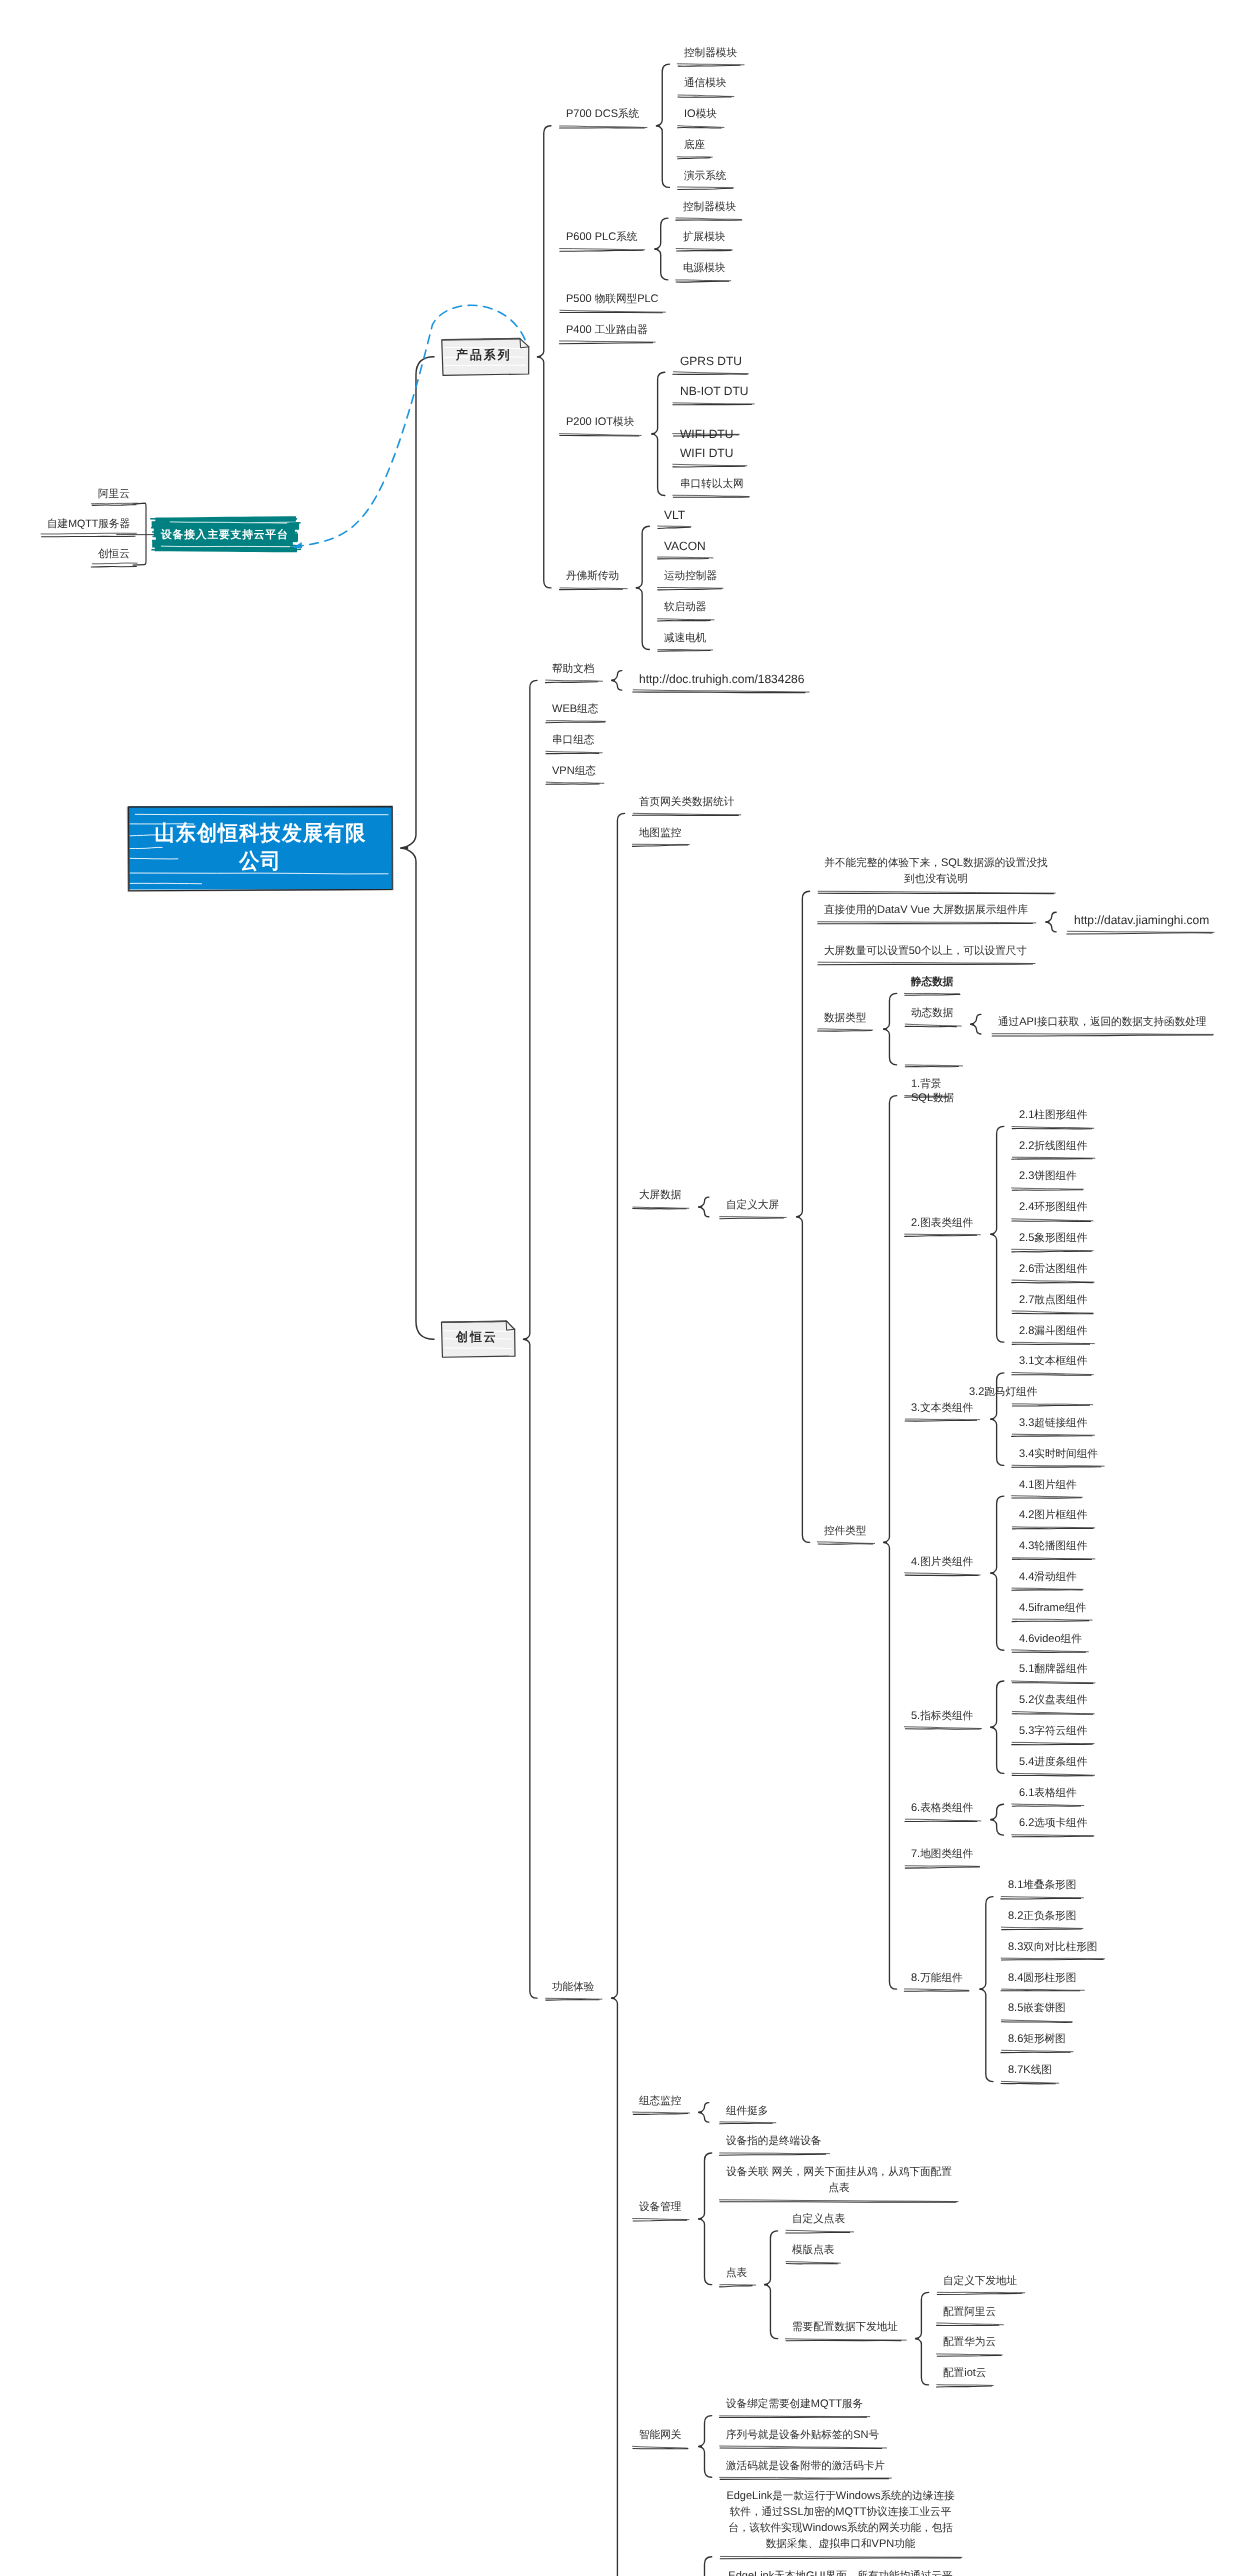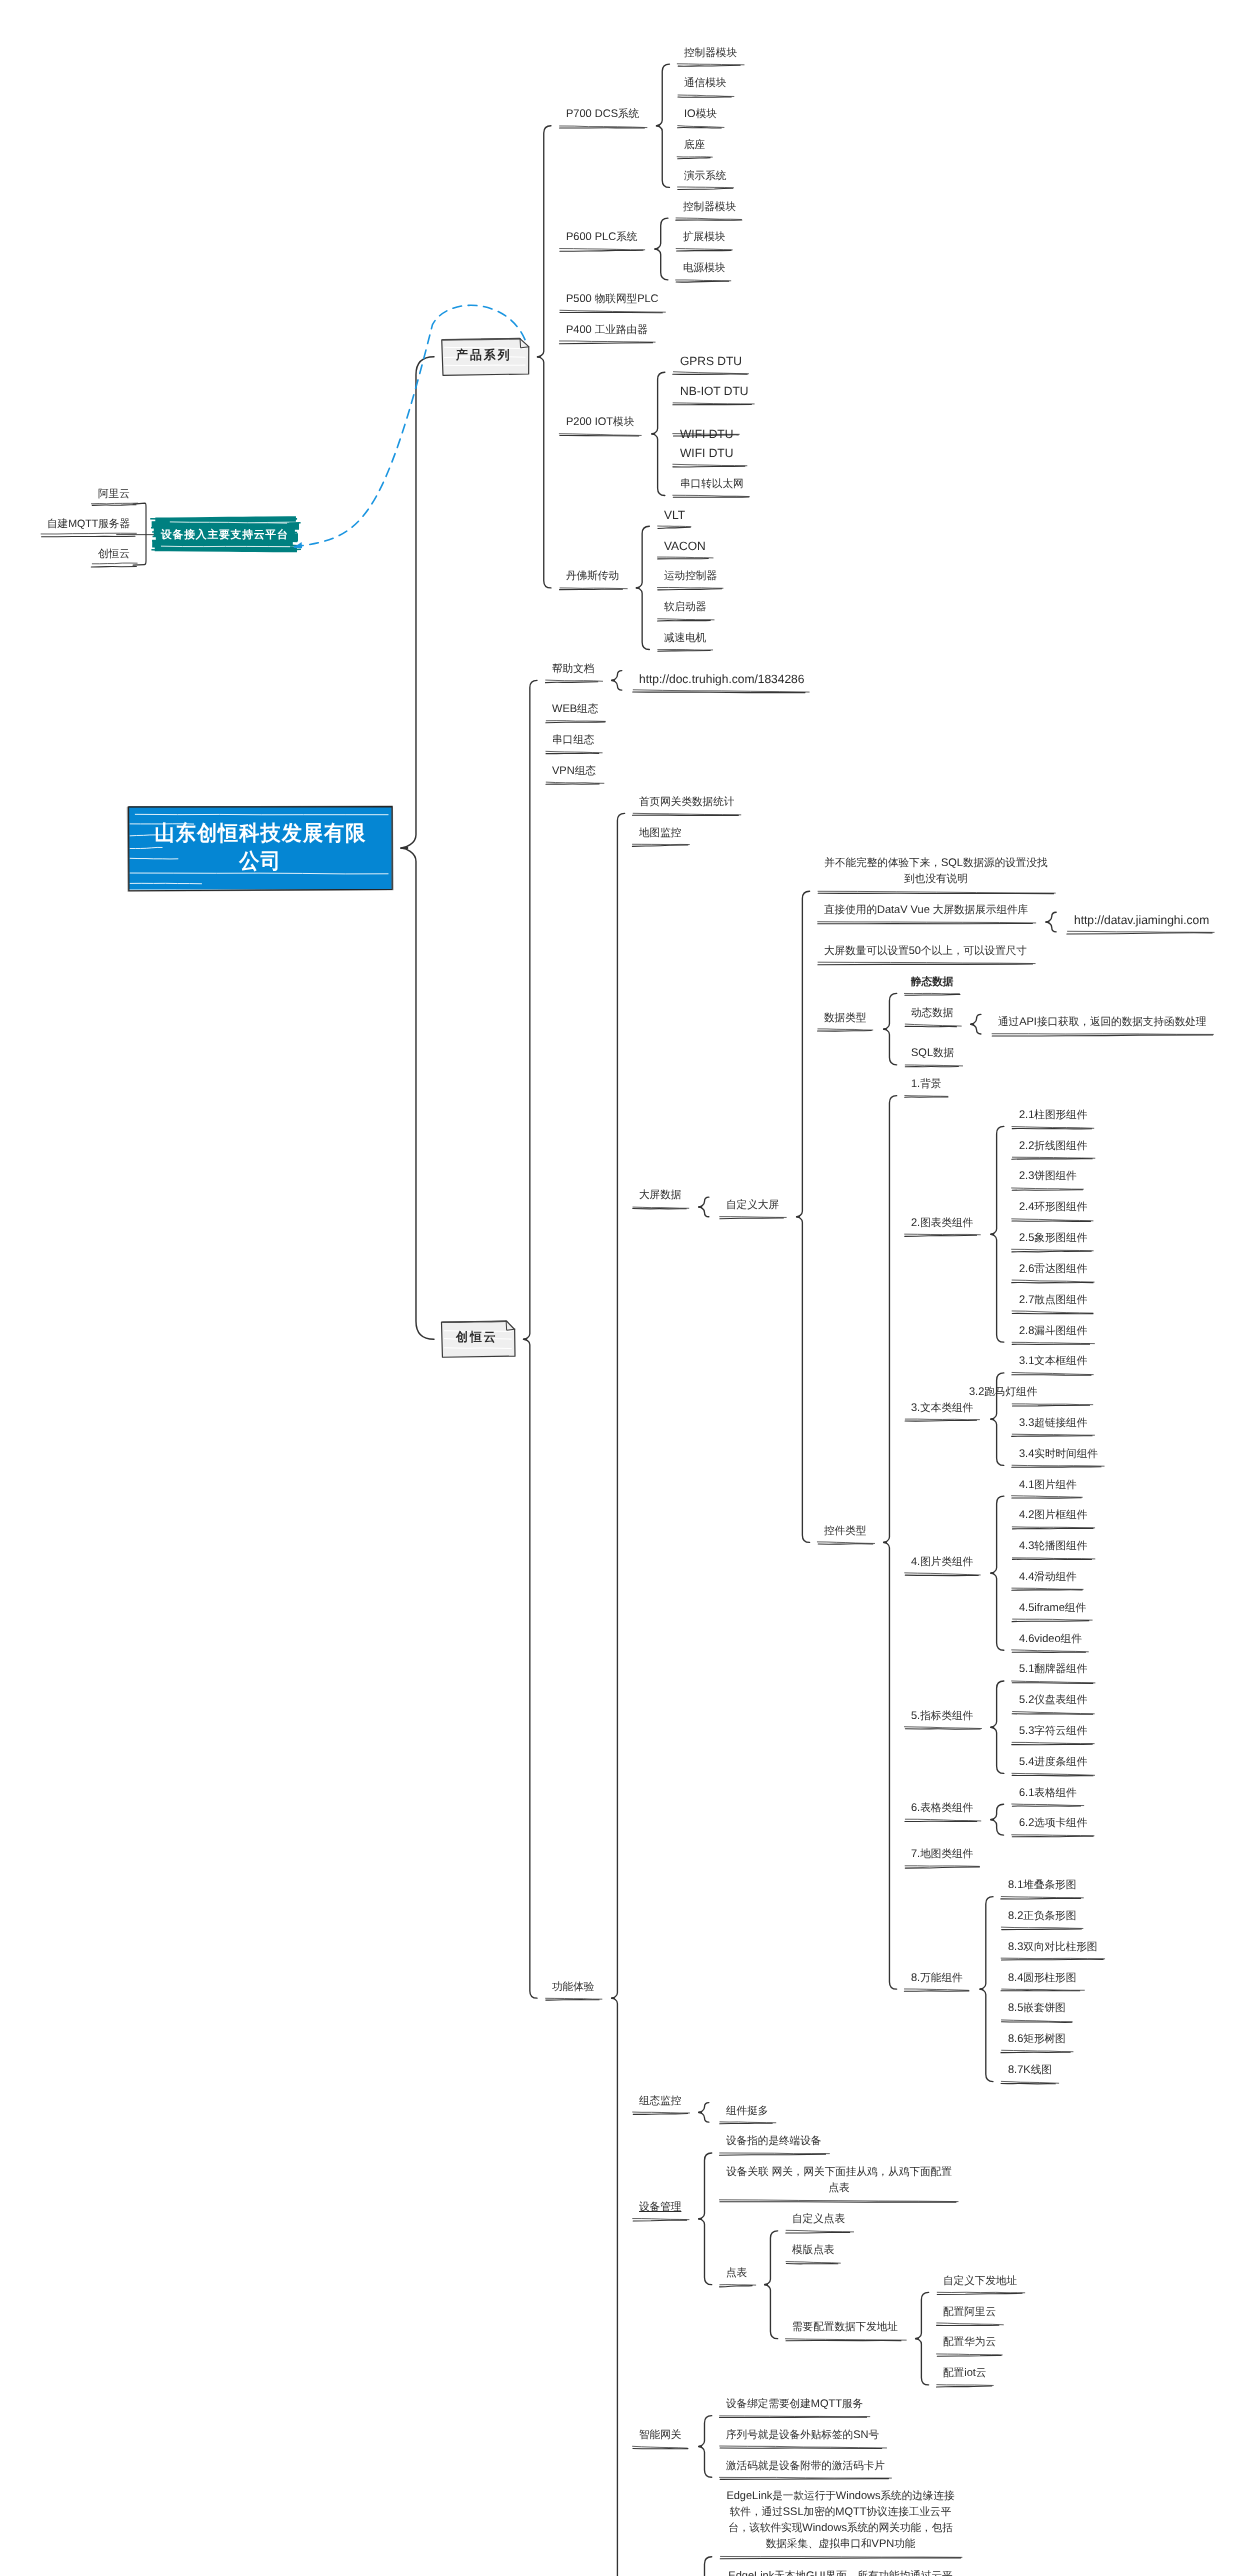--- a/index.html
+++ b/index.html
@@ -524,21 +524,21 @@
     <div class="lbl" style="left: 639px; top: 1187px; width: 42px; font-size: 11px; font-weight: 400; letter-spacing: 0px; line-height: 16px;"><span style="font-size: 10.6px;">大屏数据</span></div>
     <div class="lbl" style="left: 726px; top: 1197px; width: 53px; font-size: 11px; font-weight: 400; letter-spacing: 0px; line-height: 16px;"><span style="font-size: 10.6px;">自定义大屏</span></div>
     <div class="lbl ctr" style="left: 824px; top: 855px; width: 224px; font-size: 11px; font-weight: 400; letter-spacing: 0px; line-height: 16px;"><span style="font-size: 10.6px;">并不能完整的体验下来，</span><span style="font-size: 11px;">SQL</span><span style="font-size: 10.6px;">数据源的设置没找</span><br><span style="font-size: 10.6px;">到也没有说明</span></div>
     <div class="lbl" style="left: 824px; top: 902px; width: 205px; font-size: 11px; font-weight: 400; letter-spacing: 0px; line-height: 16px;"><span style="font-size: 10.6px;">直接使用的</span><span style="font-size: 11px;">DataV Vue </span><span style="font-size: 10.6px;">大屏数据展示组件库</span></div>
     <div class="lbl" style="left: 1074px; top: 912px; width: 133px; font-size: 12px; font-weight: 400; letter-spacing: 0px; line-height: 16px;"><span style="font-size: 12px;">http://datav.jiaminghi.com</span></div>
     <div class="lbl" style="left: 824px; top: 943px; width: 203px; font-size: 11px; font-weight: 400; letter-spacing: 0px; line-height: 16px;"><span style="font-size: 10.6px;">大屏数量可以设置</span><span style="font-size: 11px;">50</span><span style="font-size: 10.6px;">个以上，可以设置尺寸</span></div>
     <div class="lbl" style="left: 824px; top: 1010px; width: 42px; font-size: 11px; font-weight: 400; letter-spacing: 0px; line-height: 16px;"><span style="font-size: 10.6px;">数据类型</span></div>
     <div class="lbl" style="left: 911px; top: 974px; width: 56px; font-size: 11px; font-weight: 700; letter-spacing: 0px; line-height: 16px;"><span style="font-size: 10.6px;">静态数据</span></div>
     <div class="lbl" style="left: 911px; top: 1005px; width: 42px; font-size: 11px; font-weight: 400; letter-spacing: 0px; line-height: 16px;"><span style="font-size: 10.6px;">动态数据</span></div>
     <div class="lbl" style="left: 998px; top: 1014px; width: 209px; font-size: 11px; font-weight: 400; letter-spacing: 0px; line-height: 16px;"><span style="font-size: 10.6px;">通过</span><span style="font-size: 11px;">API</span><span style="font-size: 10.6px;">接口获取，返回的数据支持函数处理</span></div>
-    <div class="lbl" style="left: 911px; top: 1045px; width: 43px; font-size: 11px; font-weight: 400; letter-spacing: 0px; line-height: 16px;"><span style="font-size: 11px;">SQL</span><span style="font-size: 10.6px;">数据</span></div>
+    <div class="lbl" style="left: 911px; top: 1090px; width: 43px; font-size: 11px; font-weight: 400; letter-spacing: 0px; line-height: 16px;"><span style="font-size: 11px;">SQL</span><span style="font-size: 10.6px;">数据</span></div>
     <div class="lbl" style="left: 824px; top: 1523px; width: 42px; font-size: 11px; font-weight: 400; letter-spacing: 0px; line-height: 16px;"><span style="font-size: 10.6px;">控件类型</span></div>
     <div class="lbl" style="left: 911px; top: 1076px; width: 30px; font-size: 11px; font-weight: 400; letter-spacing: 0px; line-height: 16px;"><span style="font-size: 11px;">1.</span><span style="font-size: 10.6px;">背景</span></div>
     <div class="lbl" style="left: 911px; top: 1215px; width: 62px; font-size: 11px; font-weight: 400; letter-spacing: 0px; line-height: 16px;"><span style="font-size: 11px;">2.</span><span style="font-size: 10.6px;">图表类组件</span></div>
     <div class="lbl" style="left: 1019px; top: 1107px; width: 69px; font-size: 11px; font-weight: 400; letter-spacing: 0px; line-height: 16px;"><span style="font-size: 11px;">2.1</span><span style="font-size: 10.6px;">柱图形组件</span></div>
     <div class="lbl" style="left: 1019px; top: 1138px; width: 69px; font-size: 11px; font-weight: 400; letter-spacing: 0px; line-height: 16px;"><span style="font-size: 11px;">2.2</span><span style="font-size: 10.6px;">折线图组件</span></div>
     <div class="lbl" style="left: 1019px; top: 1168px; width: 58px; font-size: 11px; font-weight: 400; letter-spacing: 0px; line-height: 16px;"><span style="font-size: 11px;">2.3</span><span style="font-size: 10.6px;">饼图组件</span></div>
     <div class="lbl" style="left: 1019px; top: 1199px; width: 69px; font-size: 11px; font-weight: 400; letter-spacing: 0px; line-height: 16px;"><span style="font-size: 11px;">2.4</span><span style="font-size: 10.6px;">环形图组件</span></div>
     <div class="lbl" style="left: 1019px; top: 1230px; width: 69px; font-size: 11px; font-weight: 400; letter-spacing: 0px; line-height: 16px;"><span style="font-size: 11px;">2.5</span><span style="font-size: 10.6px;">象形图组件</span></div>
     <div class="lbl" style="left: 1019px; top: 1261px; width: 69px; font-size: 11px; font-weight: 400; letter-spacing: 0px; line-height: 16px;"><span style="font-size: 11px;">2.6</span><span style="font-size: 10.6px;">雷达图组件</span></div>
     <div class="lbl" style="left: 1019px; top: 1292px; width: 69px; font-size: 11px; font-weight: 400; letter-spacing: 0px; line-height: 16px;"><span style="font-size: 11px;">2.7</span><span style="font-size: 10.6px;">散点图组件</span></div>
@@ -567,21 +567,21 @@
     <div class="lbl" style="left: 911px; top: 1970px; width: 52px; font-size: 11px; font-weight: 400; letter-spacing: 0px; line-height: 16px;"><span style="font-size: 11px;">8.</span><span style="font-size: 10.6px;">万能组件</span></div>
     <div class="lbl" style="left: 1008px; top: 1877px; width: 69px; font-size: 11px; font-weight: 400; letter-spacing: 0px; line-height: 16px;"><span style="font-size: 11px;">8.1</span><span style="font-size: 10.6px;">堆叠条形图</span></div>
     <div class="lbl" style="left: 1008px; top: 1908px; width: 69px; font-size: 11px; font-weight: 400; letter-spacing: 0px; line-height: 16px;"><span style="font-size: 11px;">8.2</span><span style="font-size: 10.6px;">正负条形图</span></div>
     <div class="lbl" style="left: 1008px; top: 1939px; width: 90px; font-size: 11px; font-weight: 400; letter-spacing: 0px; line-height: 16px;"><span style="font-size: 11px;">8.3</span><span style="font-size: 10.6px;">双向对比柱形图</span></div>
     <div class="lbl" style="left: 1008px; top: 1970px; width: 69px; font-size: 11px; font-weight: 400; letter-spacing: 0px; line-height: 16px;"><span style="font-size: 11px;">8.4</span><span style="font-size: 10.6px;">圆形柱形图</span></div>
     <div class="lbl" style="left: 1008px; top: 2000px; width: 58px; font-size: 11px; font-weight: 400; letter-spacing: 0px; line-height: 16px;"><span style="font-size: 11px;">8.5</span><span style="font-size: 10.6px;">嵌套饼图</span></div>
     <div class="lbl" style="left: 1008px; top: 2031px; width: 58px; font-size: 11px; font-weight: 400; letter-spacing: 0px; line-height: 16px;"><span style="font-size: 11px;">8.6</span><span style="font-size: 10.6px;">矩形树图</span></div>
     <div class="lbl" style="left: 1008px; top: 2062px; width: 44px; font-size: 11px; font-weight: 400; letter-spacing: 0px; line-height: 16px;"><span style="font-size: 11px;">8.7K</span><span style="font-size: 10.6px;">线图</span></div>
     <div class="lbl" style="left: 639px; top: 2093px; width: 42px; font-size: 11px; font-weight: 400; letter-spacing: 0px; line-height: 16px;"><span style="font-size: 10.6px;">组态监控</span></div>
     <div class="lbl" style="left: 726px; top: 2103px; width: 42px; font-size: 11px; font-weight: 400; letter-spacing: 0px; line-height: 16px;"><span style="font-size: 10.6px;">组件挺多</span></div>
-    <div class="lbl" style="left: 639px; top: 2199px; width: 42px; font-size: 11px; font-weight: 400; letter-spacing: 0px; line-height: 16px; text-decoration: underline;"><span style="font-size: 10.6px;">设备管理</span></div>
+    <div class="lbl" style="left: 639px; top: 2199px; width: 42px; font-size: 11px; font-weight: 400; letter-spacing: 0px; line-height: 16px;"><span style="font-size: 10.6px;">设备管理</span></div>
     <div class="lbl" style="left: 726px; top: 2133px; width: 95px; font-size: 11px; font-weight: 400; letter-spacing: 0px; line-height: 16px;"><span style="font-size: 10.6px;">设备指的是终端设备</span></div>
     <div class="lbl ctr" style="left: 726px; top: 2164px; width: 226px; font-size: 11px; font-weight: 400; letter-spacing: 0px; line-height: 16px;"><span style="font-size: 10.6px;">设备关联</span><span style="font-size: 11px;"> </span><span style="font-size: 10.6px;">网关，网关下面挂从鸡，从鸡下面配置</span><br><span style="font-size: 10.6px;">点表</span></div>
     <div class="lbl" style="left: 726px; top: 2265px; width: 21px; font-size: 11px; font-weight: 400; letter-spacing: 0px; line-height: 16px;"><span style="font-size: 10.6px;">点表</span></div>
     <div class="lbl" style="left: 792px; top: 2211px; width: 53px; font-size: 11px; font-weight: 400; letter-spacing: 0px; line-height: 16px;"><span style="font-size: 10.6px;">自定义点表</span></div>
     <div class="lbl" style="left: 792px; top: 2242px; width: 42px; font-size: 11px; font-weight: 400; letter-spacing: 0px; line-height: 16px;"><span style="font-size: 10.6px;">模版点表</span></div>
     <div class="lbl" style="left: 792px; top: 2319px; width: 106px; font-size: 11px; font-weight: 400; letter-spacing: 0px; line-height: 16px;"><span style="font-size: 10.6px;">需要配置数据下发地址</span></div>
     <div class="lbl" style="left: 943px; top: 2273px; width: 74px; font-size: 11px; font-weight: 400; letter-spacing: 0px; line-height: 16px;"><span style="font-size: 10.6px;">自定义下发地址</span></div>
     <div class="lbl" style="left: 943px; top: 2304px; width: 53px; font-size: 11px; font-weight: 400; letter-spacing: 0px; line-height: 16px;"><span style="font-size: 10.6px;">配置阿里云</span></div>
     <div class="lbl" style="left: 943px; top: 2334px; width: 53px; font-size: 11px; font-weight: 400; letter-spacing: 0px; line-height: 16px;"><span style="font-size: 10.6px;">配置华为云</span></div>
     <div class="lbl" style="left: 943px; top: 2365px; width: 43px; font-size: 11px; font-weight: 400; letter-spacing: 0px; line-height: 16px;"><span style="font-size: 10.6px;">配置</span><span style="font-size: 11px;">iot</span><span style="font-size: 10.6px;">云</span></div>

